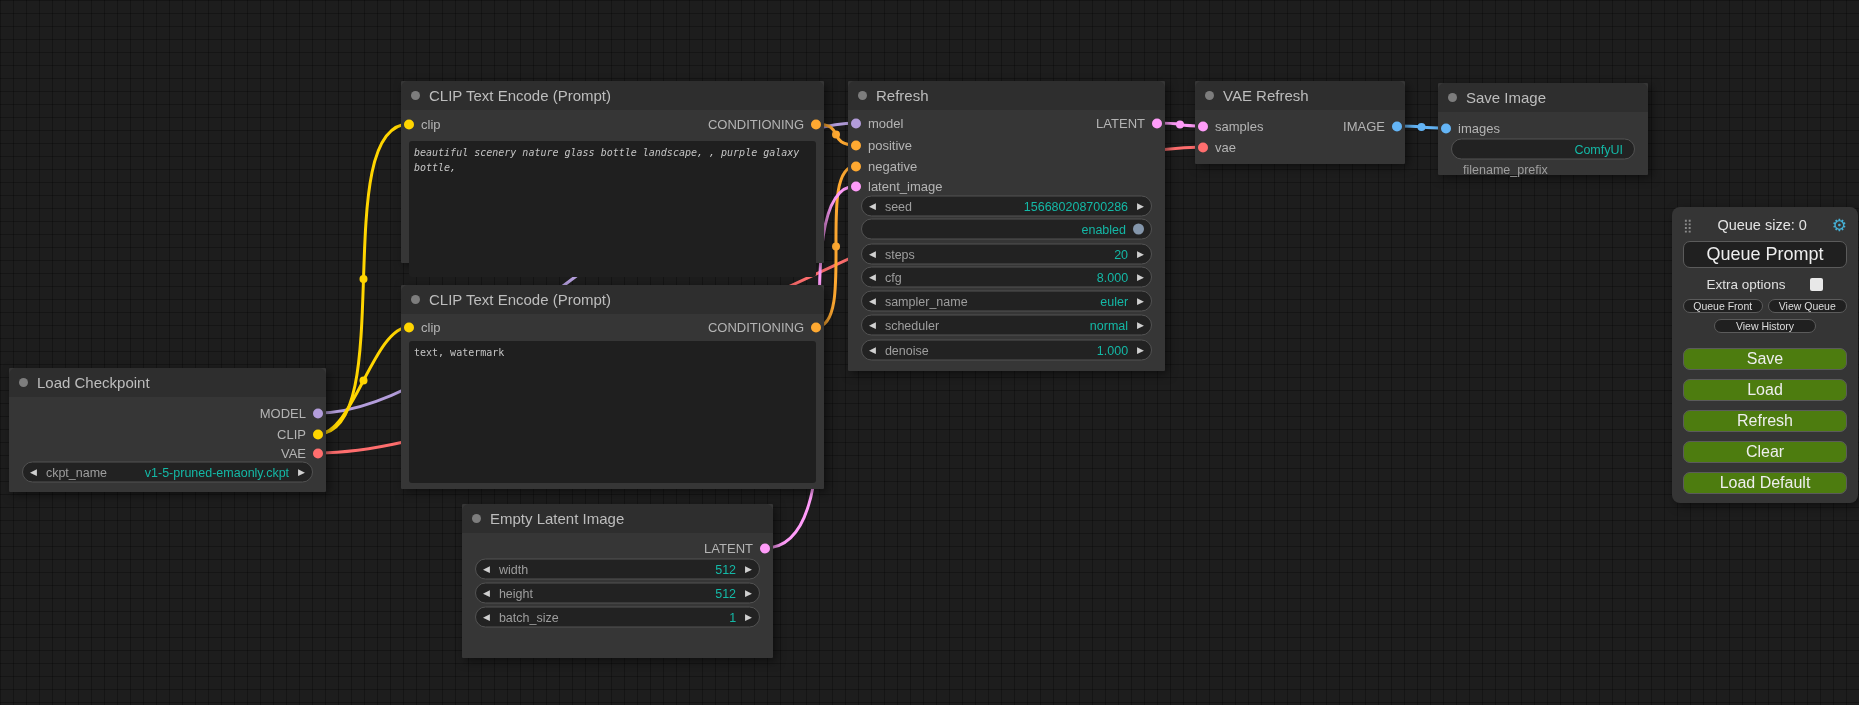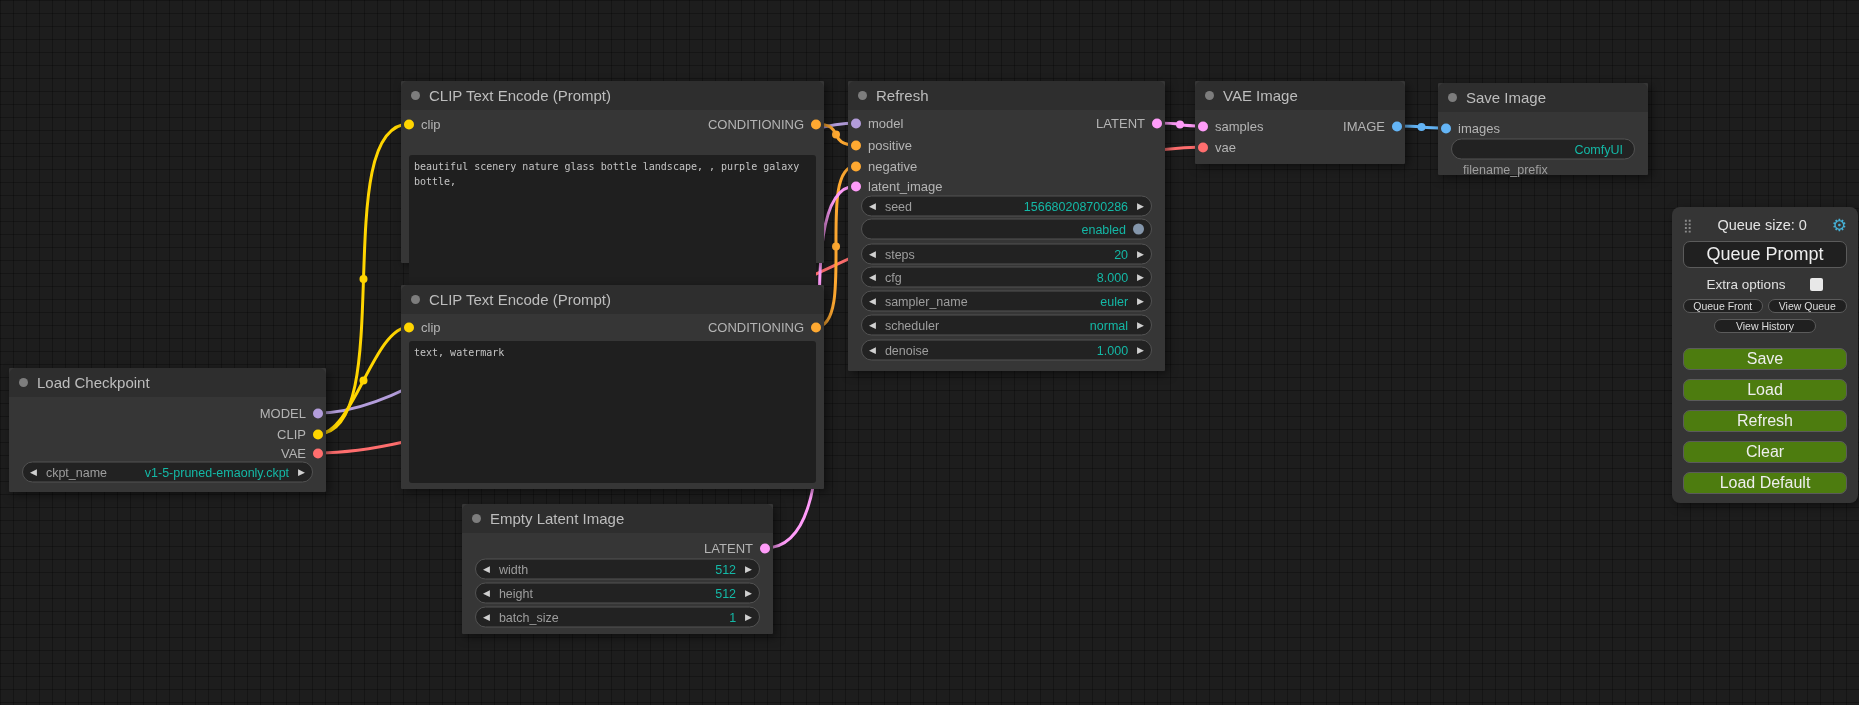--- a/index.html
+++ b/index.html
@@ -122,40 +122,40 @@
       <span>CLIP Text Encode (Prompt)</span>
     </div>
     <div class="port in" style="top:43px;">
       <span class="pdot" style="background: rgb(255, 213, 0);"></span>
       <span>clip</span>
     </div>
     <div class="port out" style="top:43px;">
       <span>CONDITIONING</span>
       <span class="pdot" style="background: rgb(255, 169, 49);"></span>
     </div>
-    <div class="nodetext" style="top:74px;height:136px;">beautiful scenery nature glass bottle landscape, , purple galaxy bottle,</div>
+    <div class="nodetext" style="top:60px;height:136px;font-style:italic;">beautiful scenery nature glass bottle landscape, , purple galaxy bottle,</div>
   </div>
 
   <div class="node" style="left:401px;top:285px;width:423px;height:204px;">
     <div class="node-title">
       <span class="title-dot"></span>
       <span>CLIP Text Encode (Prompt)</span>
     </div>
     <div class="port in" style="top:42px;">
       <span class="pdot" style="background: rgb(255, 213, 0);"></span>
       <span>clip</span>
     </div>
     <div class="port out" style="top:42px;">
       <span>CONDITIONING</span>
       <span class="pdot" style="background: rgb(255, 169, 49);"></span>
     </div>
     <div class="nodetext" style="top:56px;height:142px;">text, watermark</div>
   </div>
 
-  <div class="node" style="left:462px;top:504px;width:311px;height:130px;">
+  <div class="node" style="left:462px;top:504px;width:311px;height:154px;">
     <div class="node-title">
       <span class="title-dot"></span>
       <span>Empty Latent Image</span>
     </div>
     <div class="port out" style="top:44px;">
       <span>LATENT</span>
       <span class="pdot" style="background: rgb(255, 156, 249);"></span>
     </div>
     <div class="widget" style="top:65px;">
       <span class="arrow">◀</span>
@@ -241,21 +241,21 @@
       <span class="arrow">◀</span>
       <span class="wlabel">denoise</span>
       <span class="wvalue">1.000</span>
       <span class="arrow">▶</span>
     </div>
   </div>
 
   <div class="node" style="left:1195px;top:81px;width:210px;height:83px;">
     <div class="node-title">
       <span class="title-dot"></span>
-      <span>VAE Image</span>
+      <span>VAE Refresh</span>
     </div>
     <div class="port in" style="top:45px;">
       <span class="pdot" style="background: rgb(255, 156, 249);"></span>
       <span>samples</span>
     </div>
     <div class="port in" style="top:66px;">
       <span class="pdot" style="background: rgb(255, 110, 110);"></span>
       <span>vae</span>
     </div>
     <div class="port out" style="top:45px;">

